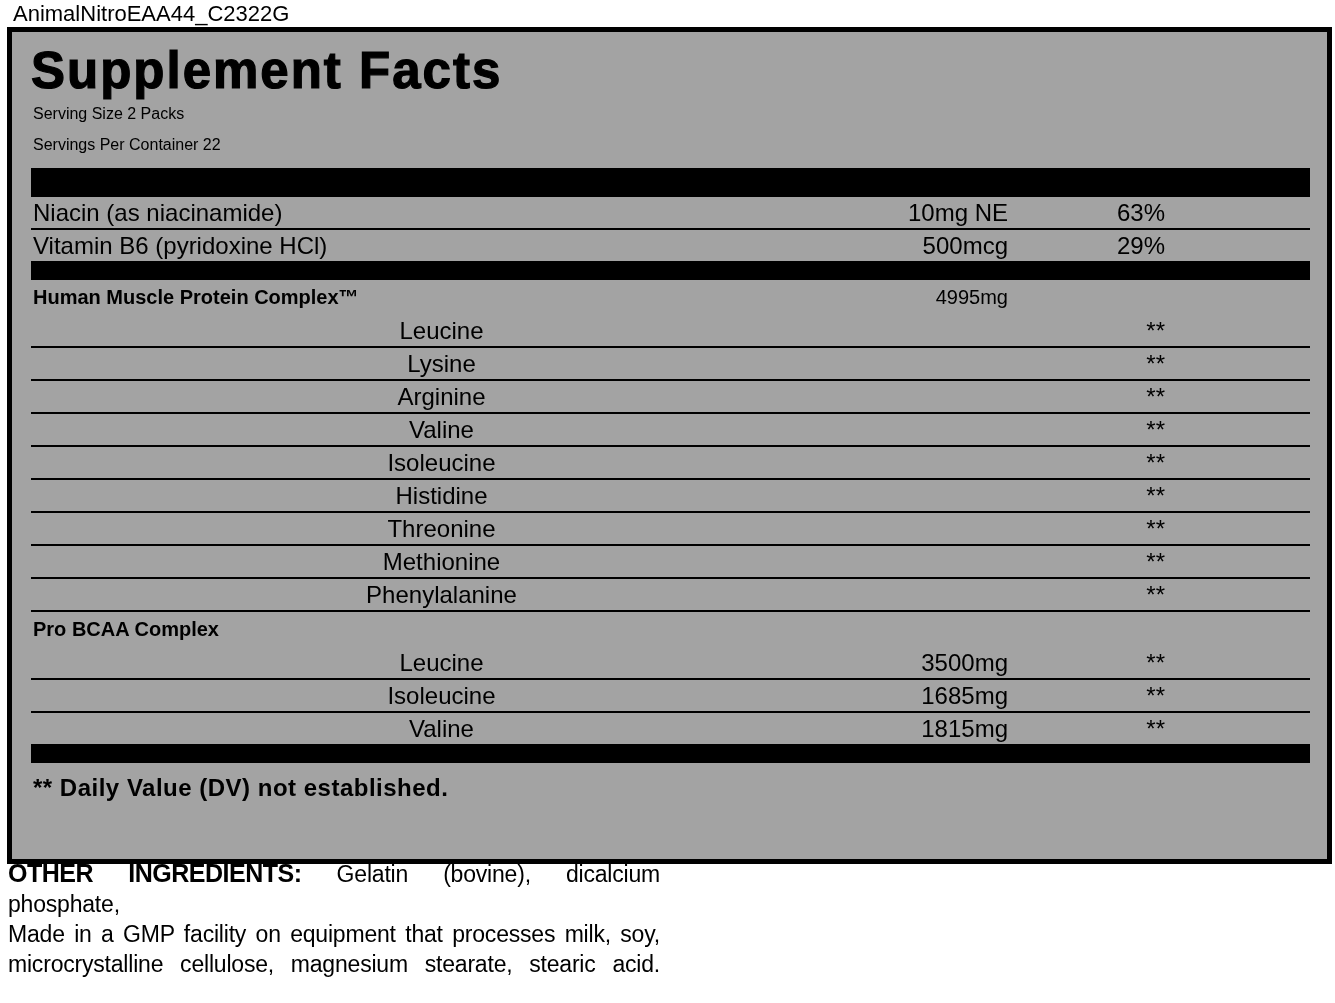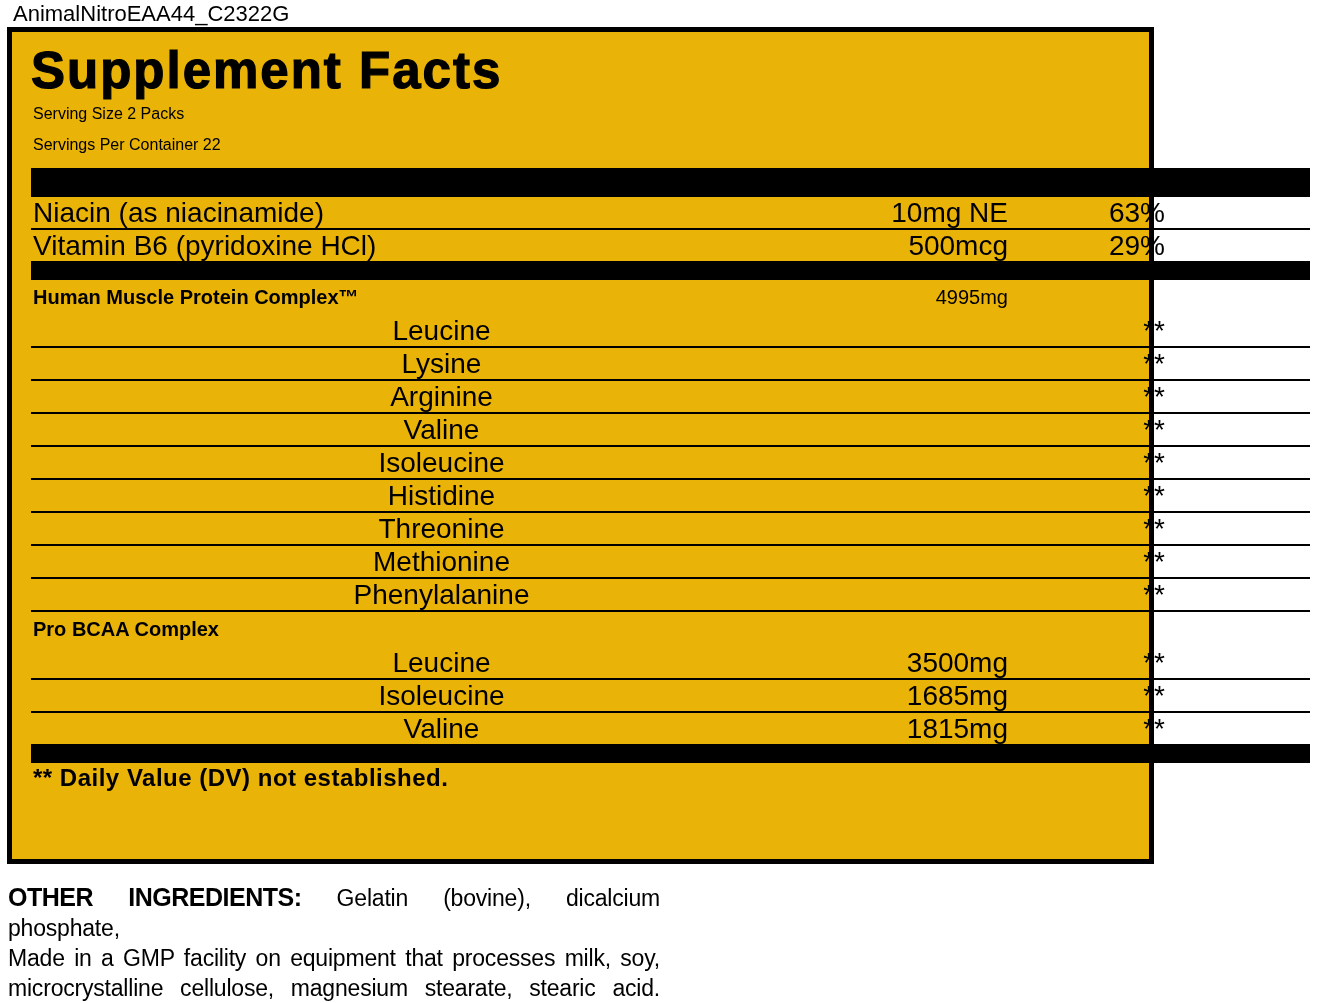--- a/index.html
+++ b/index.html
@@ -15,25 +15,25 @@
   .page-label {
     position: absolute;
     left: 13px; top: 1px;
     font-size: 22px;
     letter-spacing: 0px;
   }
 
   .label-box {
     position: absolute;
     left: 7px; top: 27px;
-    width: 1147px;
+    width: 1325px;
     height: 837px;
     border: 5px solid #000;
     padding: 12px 17px 0 19px;
-    background: #eab308;
+    background: #a3a3a3;
   }
 
   .facts-title {
     font-size: 51px;
     font-weight: bold;
     letter-spacing: 2px;
     line-height: 54px;
     -webkit-text-stroke: 1.2px #000;
     white-space: nowrap;
   }
@@ -48,41 +48,41 @@
   .bar-mid { height: 11px; }
   .bar-thick { height: 19px; }
 
   .t-row, .hdr-row {
     display: grid;
     grid-template-columns: 797px 180px 302px;
     width: 1279px;
     align-items: center;
   }
   .hdr-row { height: 31px; font-size: 23px; font-weight: bold; }
-  .t-row { height: 31px; font-size: 28px; }
+  .t-row { height: 31px; font-size: 24px; }
   .t-row.group { height: 35px; font-weight: bold; font-size: 20px; }
   .t-row.rule { border-bottom: 2px solid #000; height: 33px; }
 
   .c-name { padding-left: 2px; white-space: nowrap; }
   .t-row.sub .c-name { padding-left: 24px; text-align: center; }
   .c-amt { text-align: right; white-space: nowrap; }
   .c-dv { text-align: right; padding-right: 145px; white-space: nowrap; }
   .t-row.group .c-amt { font-weight: normal; }
 
   .footnote {
-    margin-top: 1px;
+    margin-top: 11px;
     font-size: 24px;
     font-weight: bold;
     padding-left: 2px;
     letter-spacing: 0.5px;
   }
 
   .other-ingredients {
     position: absolute;
-    left: 8px; top: 882px;
+    left: 8px; top: 858px;
     width: 652px;
     font-size: 23px;
     line-height: 30px;
     letter-spacing: -0.2px;
   }
   .oi-line { text-align: justify; text-align-last: justify; }
   .oi-label {
     font-weight: bold;
     font-size: 25px;
     letter-spacing: -0.5px;

